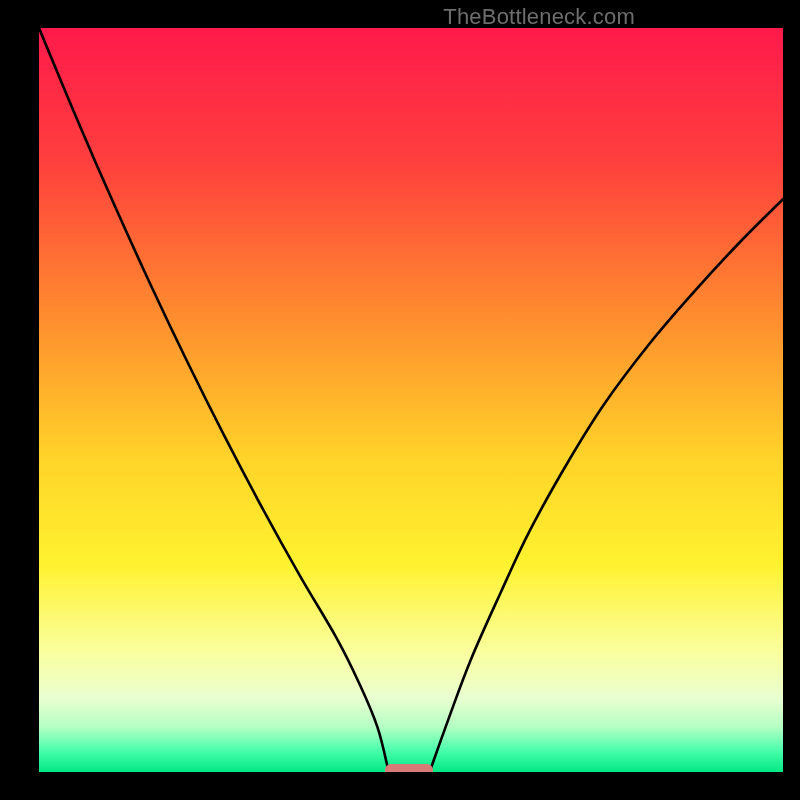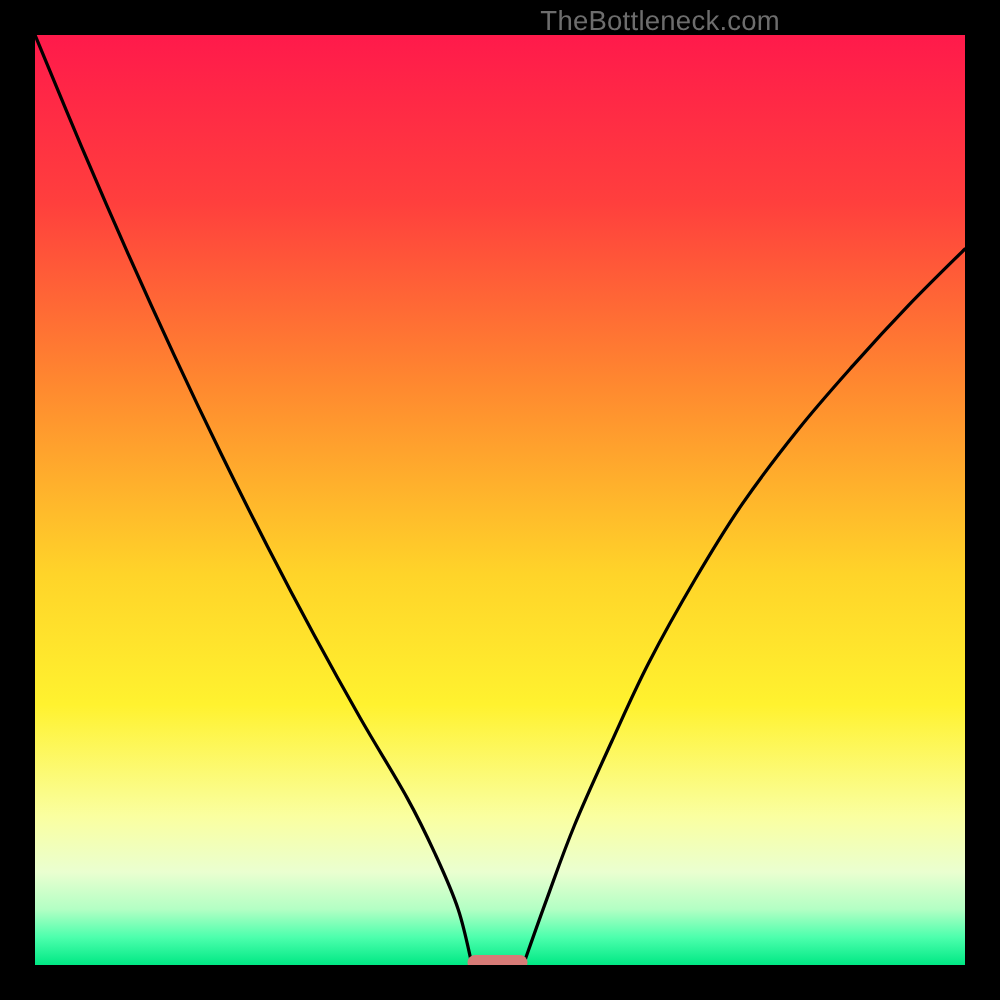--- a/index.html
+++ b/index.html
@@ -6,21 +6,21 @@
     margin: 0;
     padding: 0;
     width: 800px;
     height: 800px;
     background: #000;
     overflow: hidden;
     font-family: Arial, Helvetica, sans-serif;
   }
   .frame {
     position: absolute;
-    left: 0; top: 0;
+    left: 11px; top: 0;
     width: 636px; height: 800px;
     background: #000;
   }
   .plot {
     position: absolute;
     left: 28px;
     top: 28px;
     width: 744px;
     height: 744px;
     overflow: hidden;

